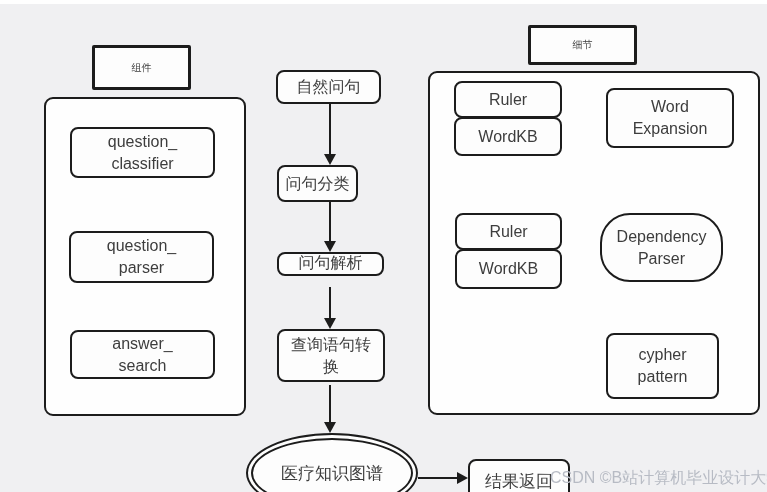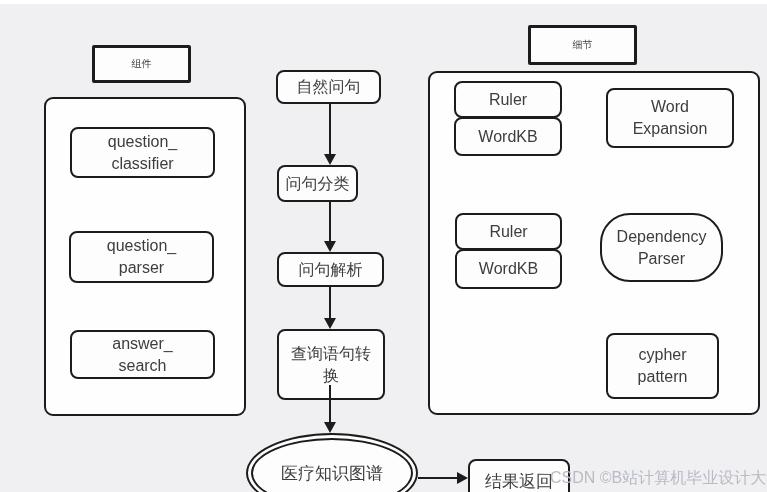--- a/index.html
+++ b/index.html
@@ -50,21 +50,21 @@
     position:absolute;left:550px;top:468px;
     color:#b7bbc4;font-size:16px;white-space:nowrap;z-index:5;
   }
 </style>
 </head>
 <body>
 
 <div id="canvas">
   <div class="top-strip"></div>
 
-  <div class="box title-box" style="left:92px;top:45px;width:99px;height:38px;">
+  <div class="box title-box" style="left:92px;top:45px;width:99px;height:45px;">
     <span>组件</span>
   </div>
   <div class="box group-box" style="left:44px;top:97px;width:202px;height:319px;"></div>
 
   <div class="box" style="left:70px;top:127px;width:145px;height:51px;">
     <span>question_</span>
     <span>classifier</span>
   </div>
   <div class="box" style="left:69px;top:231px;width:145px;height:52px;">
     <span>question_</span>
@@ -84,29 +84,29 @@
   </div>
 
   <div class="box flow-box" style="left:277px;top:165px;width:81px;height:37px;">
     <span>问句分类</span>
   </div>
   <div class="arrow-v" style="left:329px;top:202px;height:50px;">
     <div class="line" style="height:40px;"></div>
     <div class="head"></div>
   </div>
 
-  <div class="box flow-box" style="left:277px;top:252px;width:107px;height:35px;">
+  <div class="box flow-box" style="left:277px;top:252px;width:107px;height:24px;font-family:Liberation Mono, monospace;">
     <span>问句解析</span>
   </div>
   <div class="arrow-v" style="left:329px;top:287px;height:42px;">
     <div class="line" style="height:32px;"></div>
     <div class="head"></div>
   </div>
 
-  <div class="box flow-box" style="left:277px;top:329px;width:108px;height:71px;">
+  <div class="box flow-box" style="left:277px;top:329px;width:108px;height:53px;">
     <span>查询语句转</span>
     <span>换</span>
   </div>
   <div class="arrow-v" style="left:329px;top:385px;height:48px;">
     <div class="line" style="height:38px;"></div>
     <div class="head"></div>
   </div>
 
   <div class="ellipse-outer" style="left:246px;top:433px;width:172px;height:80px;">
     <div class="ellipse-inner">

